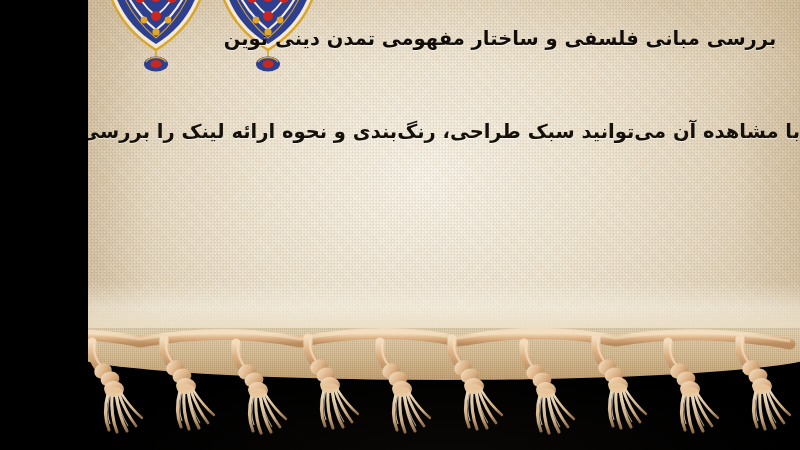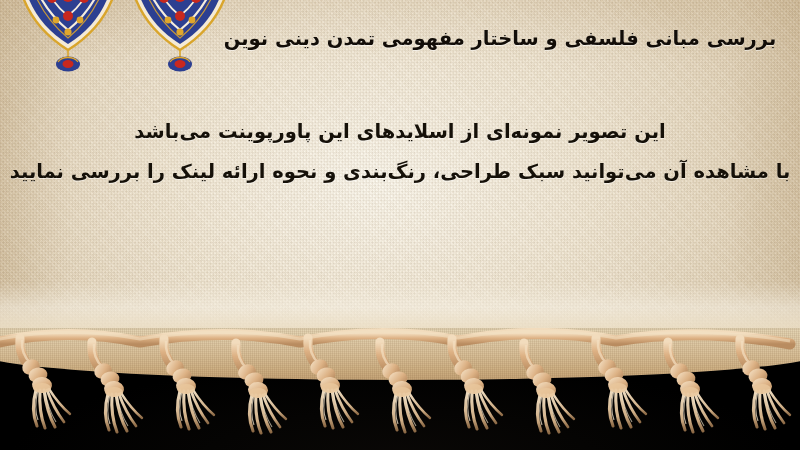--- a/index.html
+++ b/index.html
@@ -1,21 +1,21 @@
 <!DOCTYPE html>
 <html lang="fa" dir="rtl"><head>
 <meta charset="utf-8">
 <title>Slide</title>
 <style>
   html,body{margin:0;padding:0;background:#000;}
   *{box-sizing:border-box;}
 
   .slide{
     position:relative;
-    width:800px;height:450px;
+    width:712px;height:450px;
     overflow:hidden;
     font-family:"DejaVu Sans","Liberation Sans",sans-serif;
     background:#e8dcc6;
   }
 
   
   .canvas-bg{
     position:absolute;inset:0;
     background-color:#e9ddc7;
     background-image:
@@ -195,21 +195,20 @@
           <path d="M52 108 C56 102 68 102 72 108" fill="none" stroke="#e0a72c" stroke-width="1.3"></path>
         </g>
       </svg>
     </div>
 
   </div>
 
   <div class="title">بررسی مبانی فلسفی و ساختار مفهومی تمدن دینی نوین</div>
 
   <div class="body-block">
-    <div class="body-line l1">این تصویر نمونه‌ای از اسلایدهای این پاورپوینت می‌باشد</div>
     <div class="body-line l2">با مشاهده آن می‌توانید سبک طراحی، رنگ‌بندی و نحوه ارائه لینک را بررسی نمایید</div>
   </div>
 
   <div class="edge-blend"></div>
 
   <div class="fringe-zone">
     <div class="fringe-black"></div>
     <div class="rug-edge">
       <div class="rug-edge-weave"></div>
     </div>

